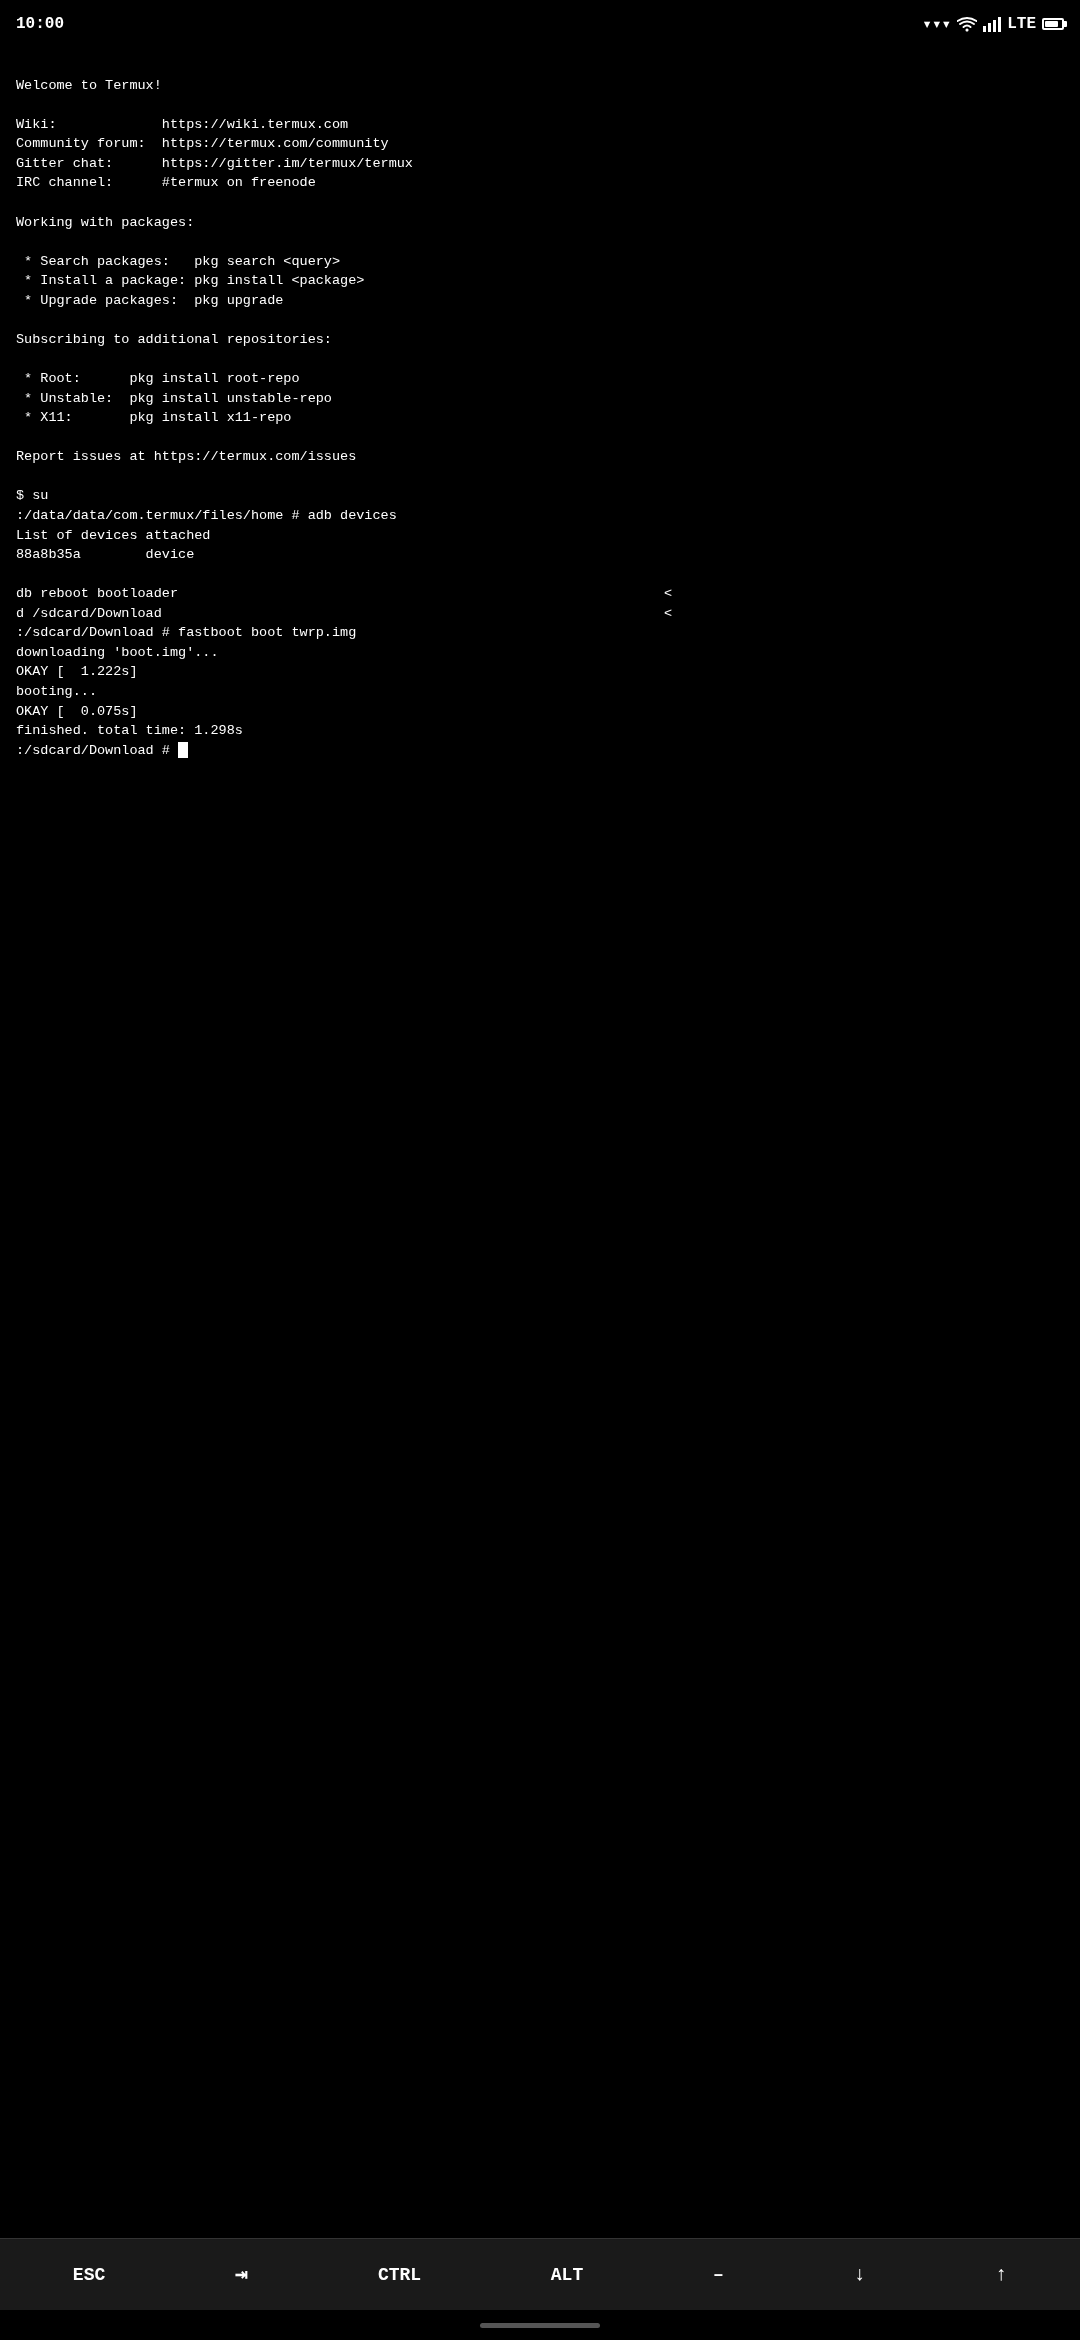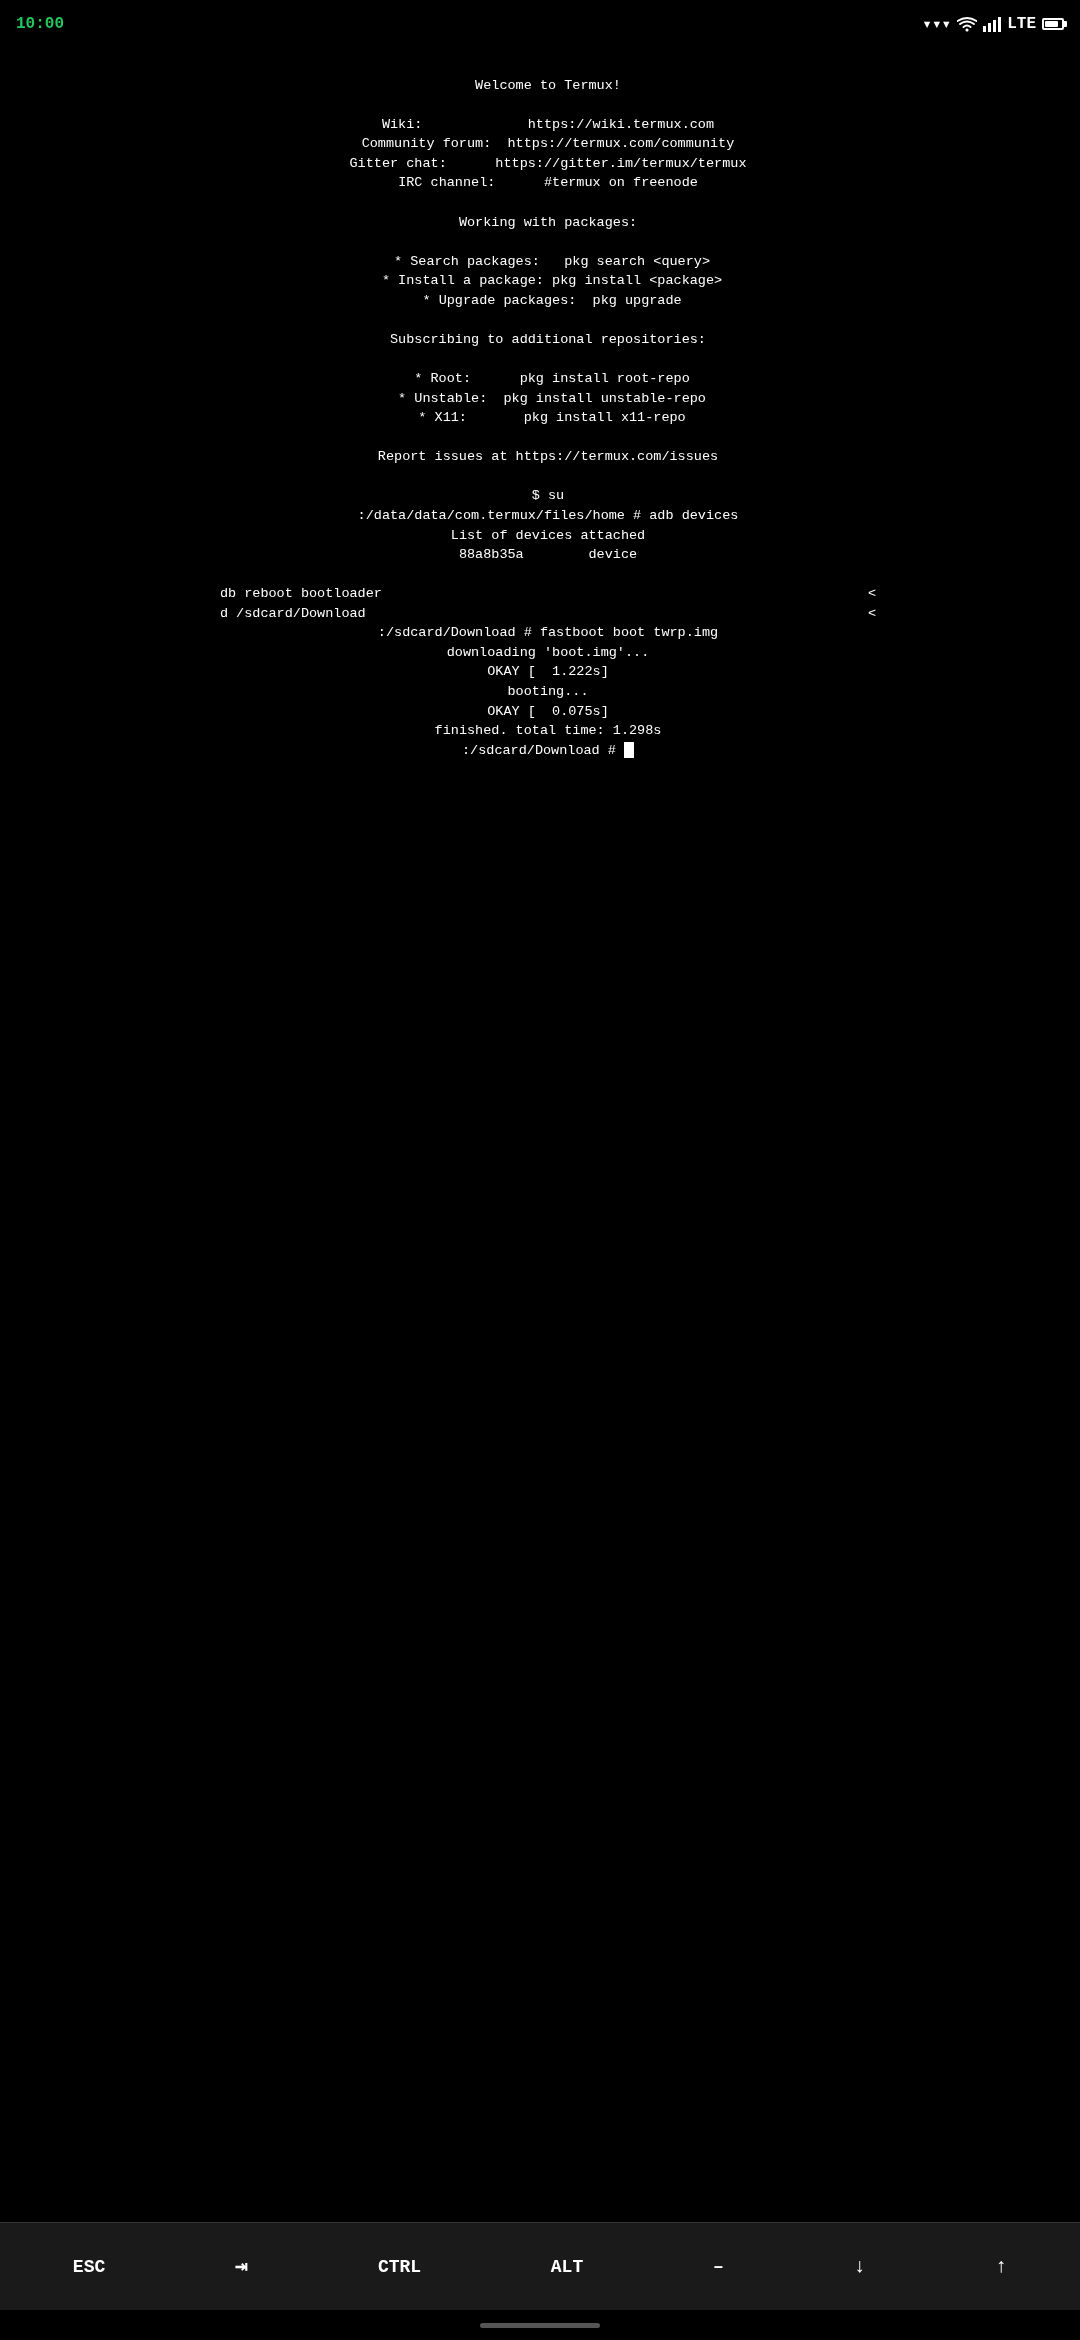--- a/index.html
+++ b/index.html
@@ -28,54 +28,53 @@
       justify-content: space-between;
       align-items: center;
       padding: 6px 16px;
       height: 48px;
       flex-shrink: 0;
     }
 
     .status-time {
       font-size: 16px;
       font-weight: bold;
-      color: #22c55e;
+      color: #ffffff;
     }
 
     .status-icons {
       display: flex;
       align-items: center;
       gap: 6px;
     }
 
     .terminal-content {
       flex: 1;
-      padding: 8px 8px 4px 24px;
+      padding: 8px 8px 4px 16px;
       overflow: hidden;
       line-height: 1.45;
       white-space: pre;
       font-size: 13.5px;
-      text-align: center;
     }
 
     .cursor {
       display: inline-block;
       background-color: #ffffff;
       width: 10px;
       height: 16px;
       vertical-align: text-bottom;
     }
 
     .bottom-toolbar {
       background-color: #1a1a1a;
       display: flex;
       align-items: center;
       justify-content: space-around;
       padding: 10px 8px;
-      height: 88px;
+      height: 72px;
       flex-shrink: 0;
       border-top: 1px solid #333;
     }
 
     .toolbar-key {
       color: #ffffff;
       font-size: 18px;
       font-weight: bold;
       font-family: 'Courier New', Courier, monospace;
       padding: 4px 8px;

